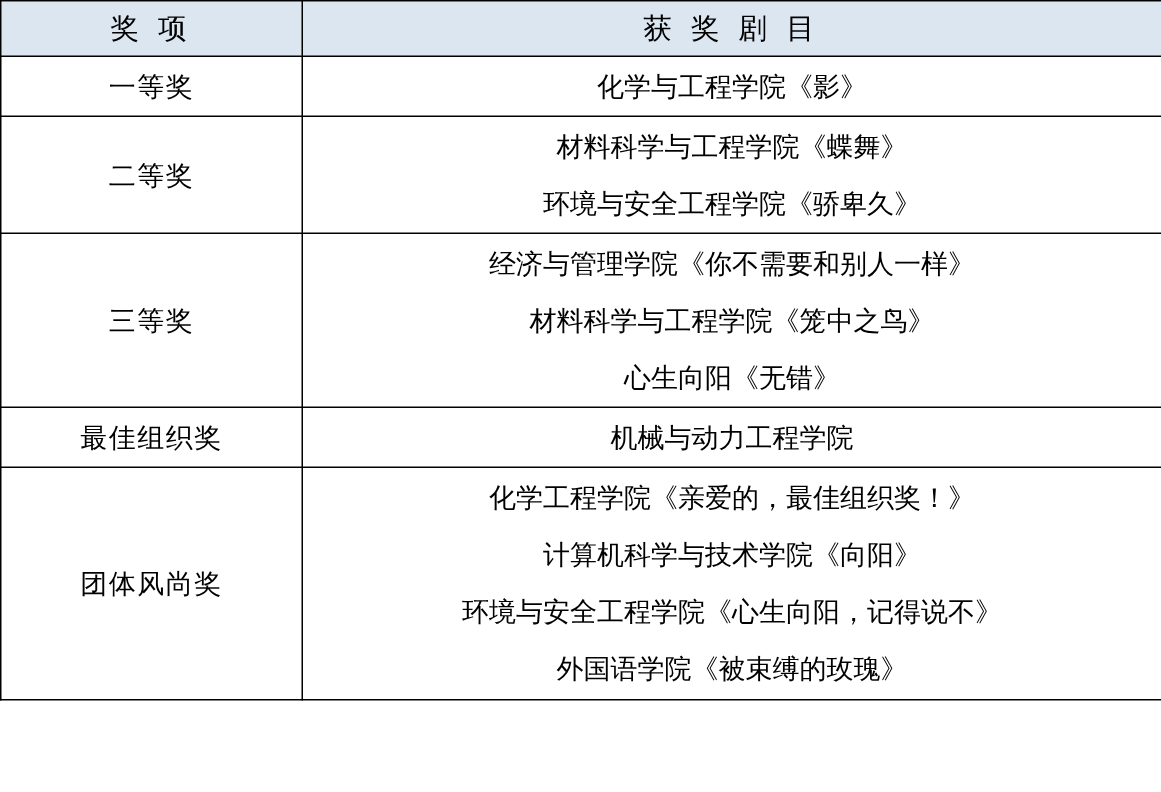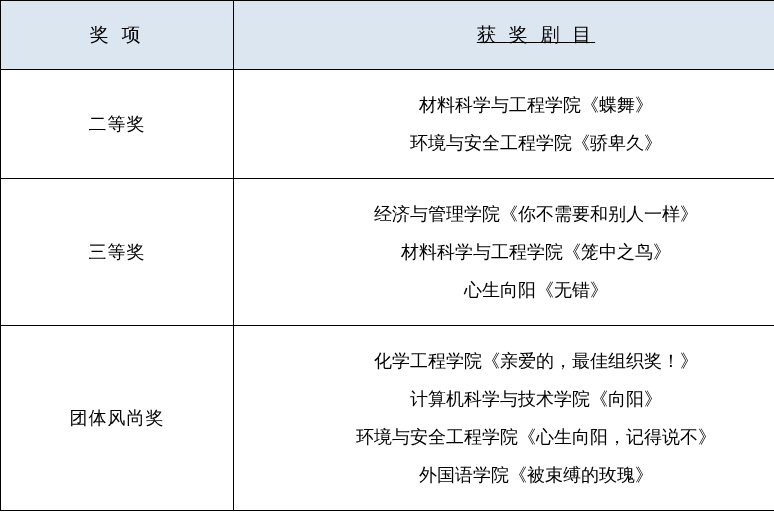--- a/index.html
+++ b/index.html
@@ -15,25 +15,25 @@
   }
   .award-table {
     width: 774px;
     border-collapse: collapse;
     table-layout: fixed;
   }
   .award-table td, .award-table th {
     border: 1px solid #000000;
     text-align: center;
     vertical-align: middle;
-    padding: 16px;
+    padding: 0;
     font-weight: normal;
   }
   .col-award { width: 200px; }
-  .col-program { width: 572px; text-decoration: underline; }
+  .col-program { width: 572px; }
 
   thead th {
     background: #dce6f1;
     font-weight: bold;
     font-size: 19px;
     letter-spacing: 4px;
     height: 36px;
     color: #000000;
   }
   .cell-award {
@@ -61,35 +61,47 @@
 <body>
 
 <table class="award-table">
   <thead>
     <tr>
       <th class="col-award">奖 项</th>
       <th class="col-program">获 奖 剧 目</th>
     </tr>
   </thead>
   <tbody>
+    <tr class="row-h1">
+      <td class="cell-award">一等奖</td>
+      <td class="cell-program">
+        <span class="prog-line">化学与工程学院《影》</span>
+      </td>
+    </tr>
     <tr class="row-h2">
       <td class="cell-award">二等奖</td>
       <td class="cell-program">
         <span class="prog-line">材料科学与工程学院《蝶舞》</span>
         <span class="prog-line">环境与安全工程学院《骄卑久》</span>
       </td>
     </tr>
     <tr class="row-h3">
       <td class="cell-award">三等奖</td>
       <td class="cell-program">
         <span class="prog-line">经济与管理学院《你不需要和别人一样》</span>
         <span class="prog-line">材料科学与工程学院《笼中之鸟》</span>
         <span class="prog-line">心生向阳《无错》</span>
       </td>
     </tr>
+    <tr class="row-h1">
+      <td class="cell-award">最佳组织奖</td>
+      <td class="cell-program">
+        <span class="prog-line">机械与动力工程学院</span>
+      </td>
+    </tr>
     <tr class="row-h4">
       <td class="cell-award">团体风尚奖</td>
       <td class="cell-program">
         <span class="prog-line">化学工程学院《亲爱的，最佳组织奖！》</span>
         <span class="prog-line">计算机科学与技术学院《向阳》</span>
         <span class="prog-line">环境与安全工程学院《心生向阳，记得说不》</span>
         <span class="prog-line">外国语学院《被束缚的玫瑰》</span>
       </td>
     </tr>
   </tbody>

